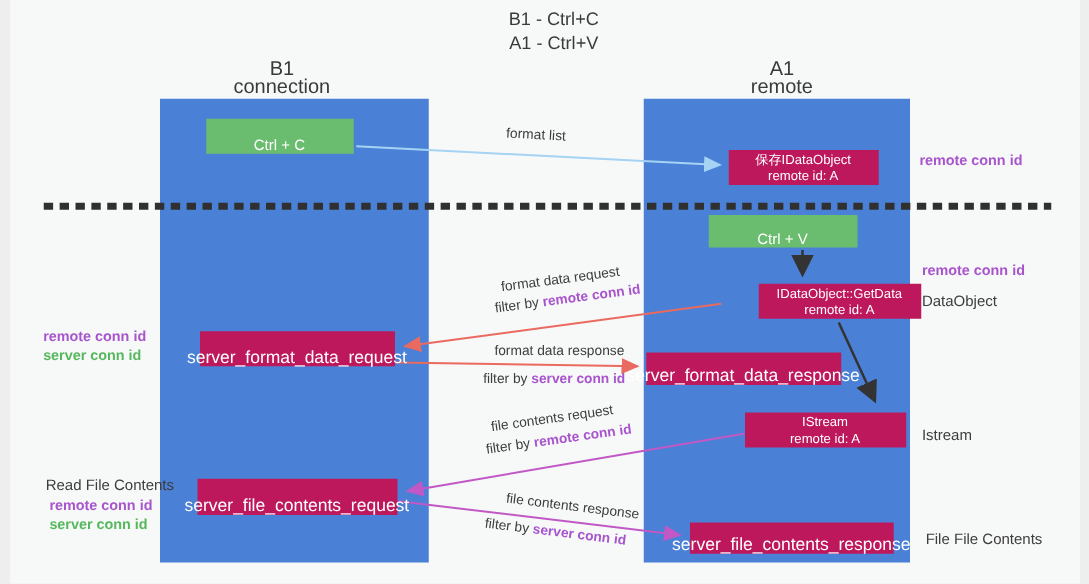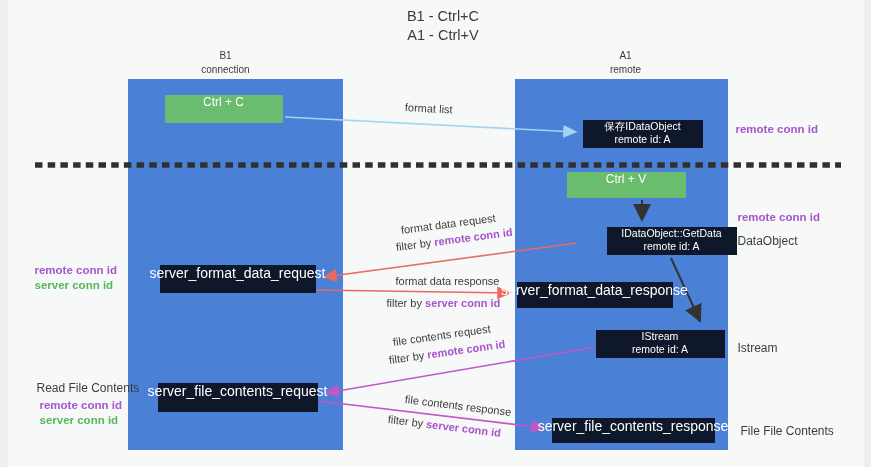--- a/index.html
+++ b/index.html
@@ -3,29 +3,29 @@
 <meta charset="utf-8">
 <style>
   html,body{margin:0;padding:0;background:#eee;}
   *{box-sizing:border-box;}
   .canvas{
     position:relative;width:856px;height:467px;background:#f7f8f8;
     font-family:"Liberation Sans",sans-serif;overflow:hidden;margin:0 auto;
   }
   .abs{position:absolute;}
   .title{left:0;top:7px;width:871px;text-align:center;font-size:14.5px;color:#3a3a3a;line-height:19px;}
-  .colhead{text-align:center;font-size:10px;color:#3a3a3a;line-height:14px;}
+  .colhead{text-align:center;font-size:16px;color:#3a3a3a;line-height:14px;}
   .col{background:#4a80d6;top:79px;height:371px;}
   .col-left{left:120px;width:215px;}
   .col-right{left:507px;width:213px;}
   svg.overlay{position:absolute;left:0;top:0;width:871px;height:467px;pointer-events:none;}
-  .box{color:#fff;display:flex;flex-direction:column;align-items:center;justify-content:flex-start;
+  .box{color:#fff;display:flex;flex-direction:column;align-items:center;justify-content:flex-end;
        text-align:center;white-space:nowrap;}
   .green-box{background:#6abd6f;font-size:12px;}
-  .orange{background:#0f172a;}
+  .orange{background:#be185d;}
   .one-line{font-size:14px;}
   .two-line{font-size:10.5px;line-height:13px;}
   .side{white-space:nowrap;font-size:11.5px;}
   .purple-text{color:#a854cd;font-weight:bold;}
   .green-text{color:#55b85c;font-weight:bold;}
   .black-label{color:#3d3d3d;font-size:12px;}
   .arrow-label{font-size:11px;color:#3d3d3d;white-space:nowrap;transform-origin:left center;}
   .lh14{line-height:14.5px;}
 </style>
 </head>

